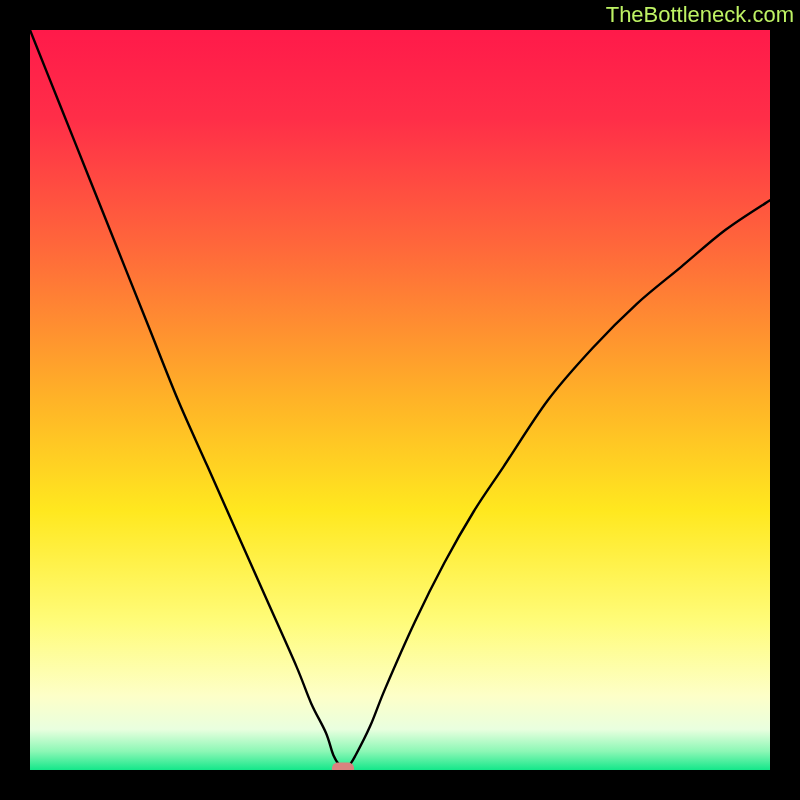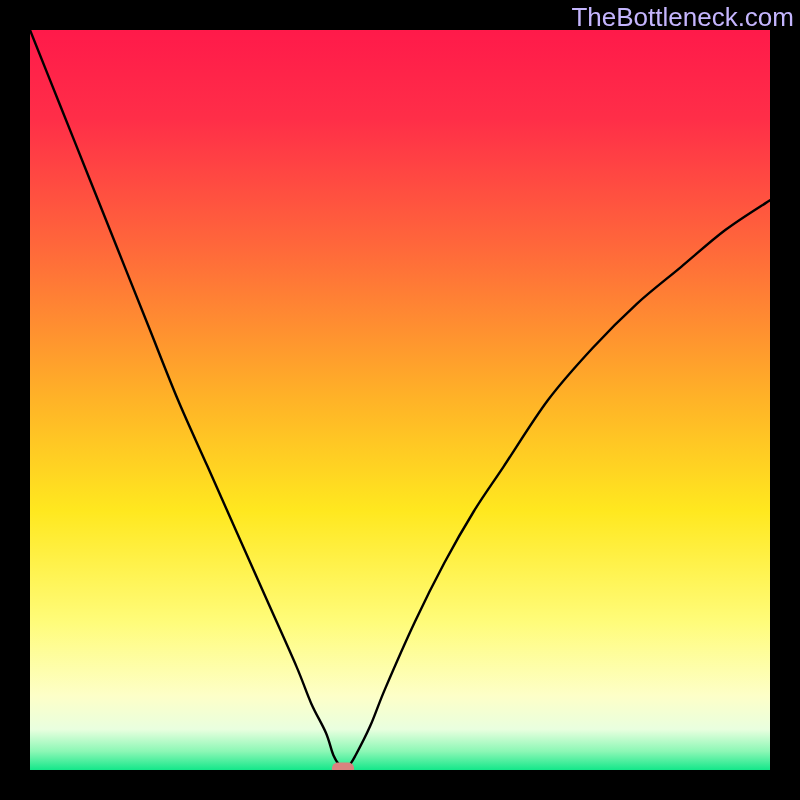--- a/index.html
+++ b/index.html
@@ -13,22 +13,22 @@
   }
   .container {
     position: relative;
     width: 800px;
     height: 800px;
   }
   .watermark {
     position: absolute;
     top: 2px;
     right: 6px;
-    color: #c4b5fd;
-    font-size: 26px;
+    color: #bef264;
+    font-size: 22px;
     font-weight: 500;
     z-index: 10;
   }
   .plot-area {
     position: absolute;
     left: 30px;
     top: 30px;
     width: 740px;
     height: 740px;
   }

